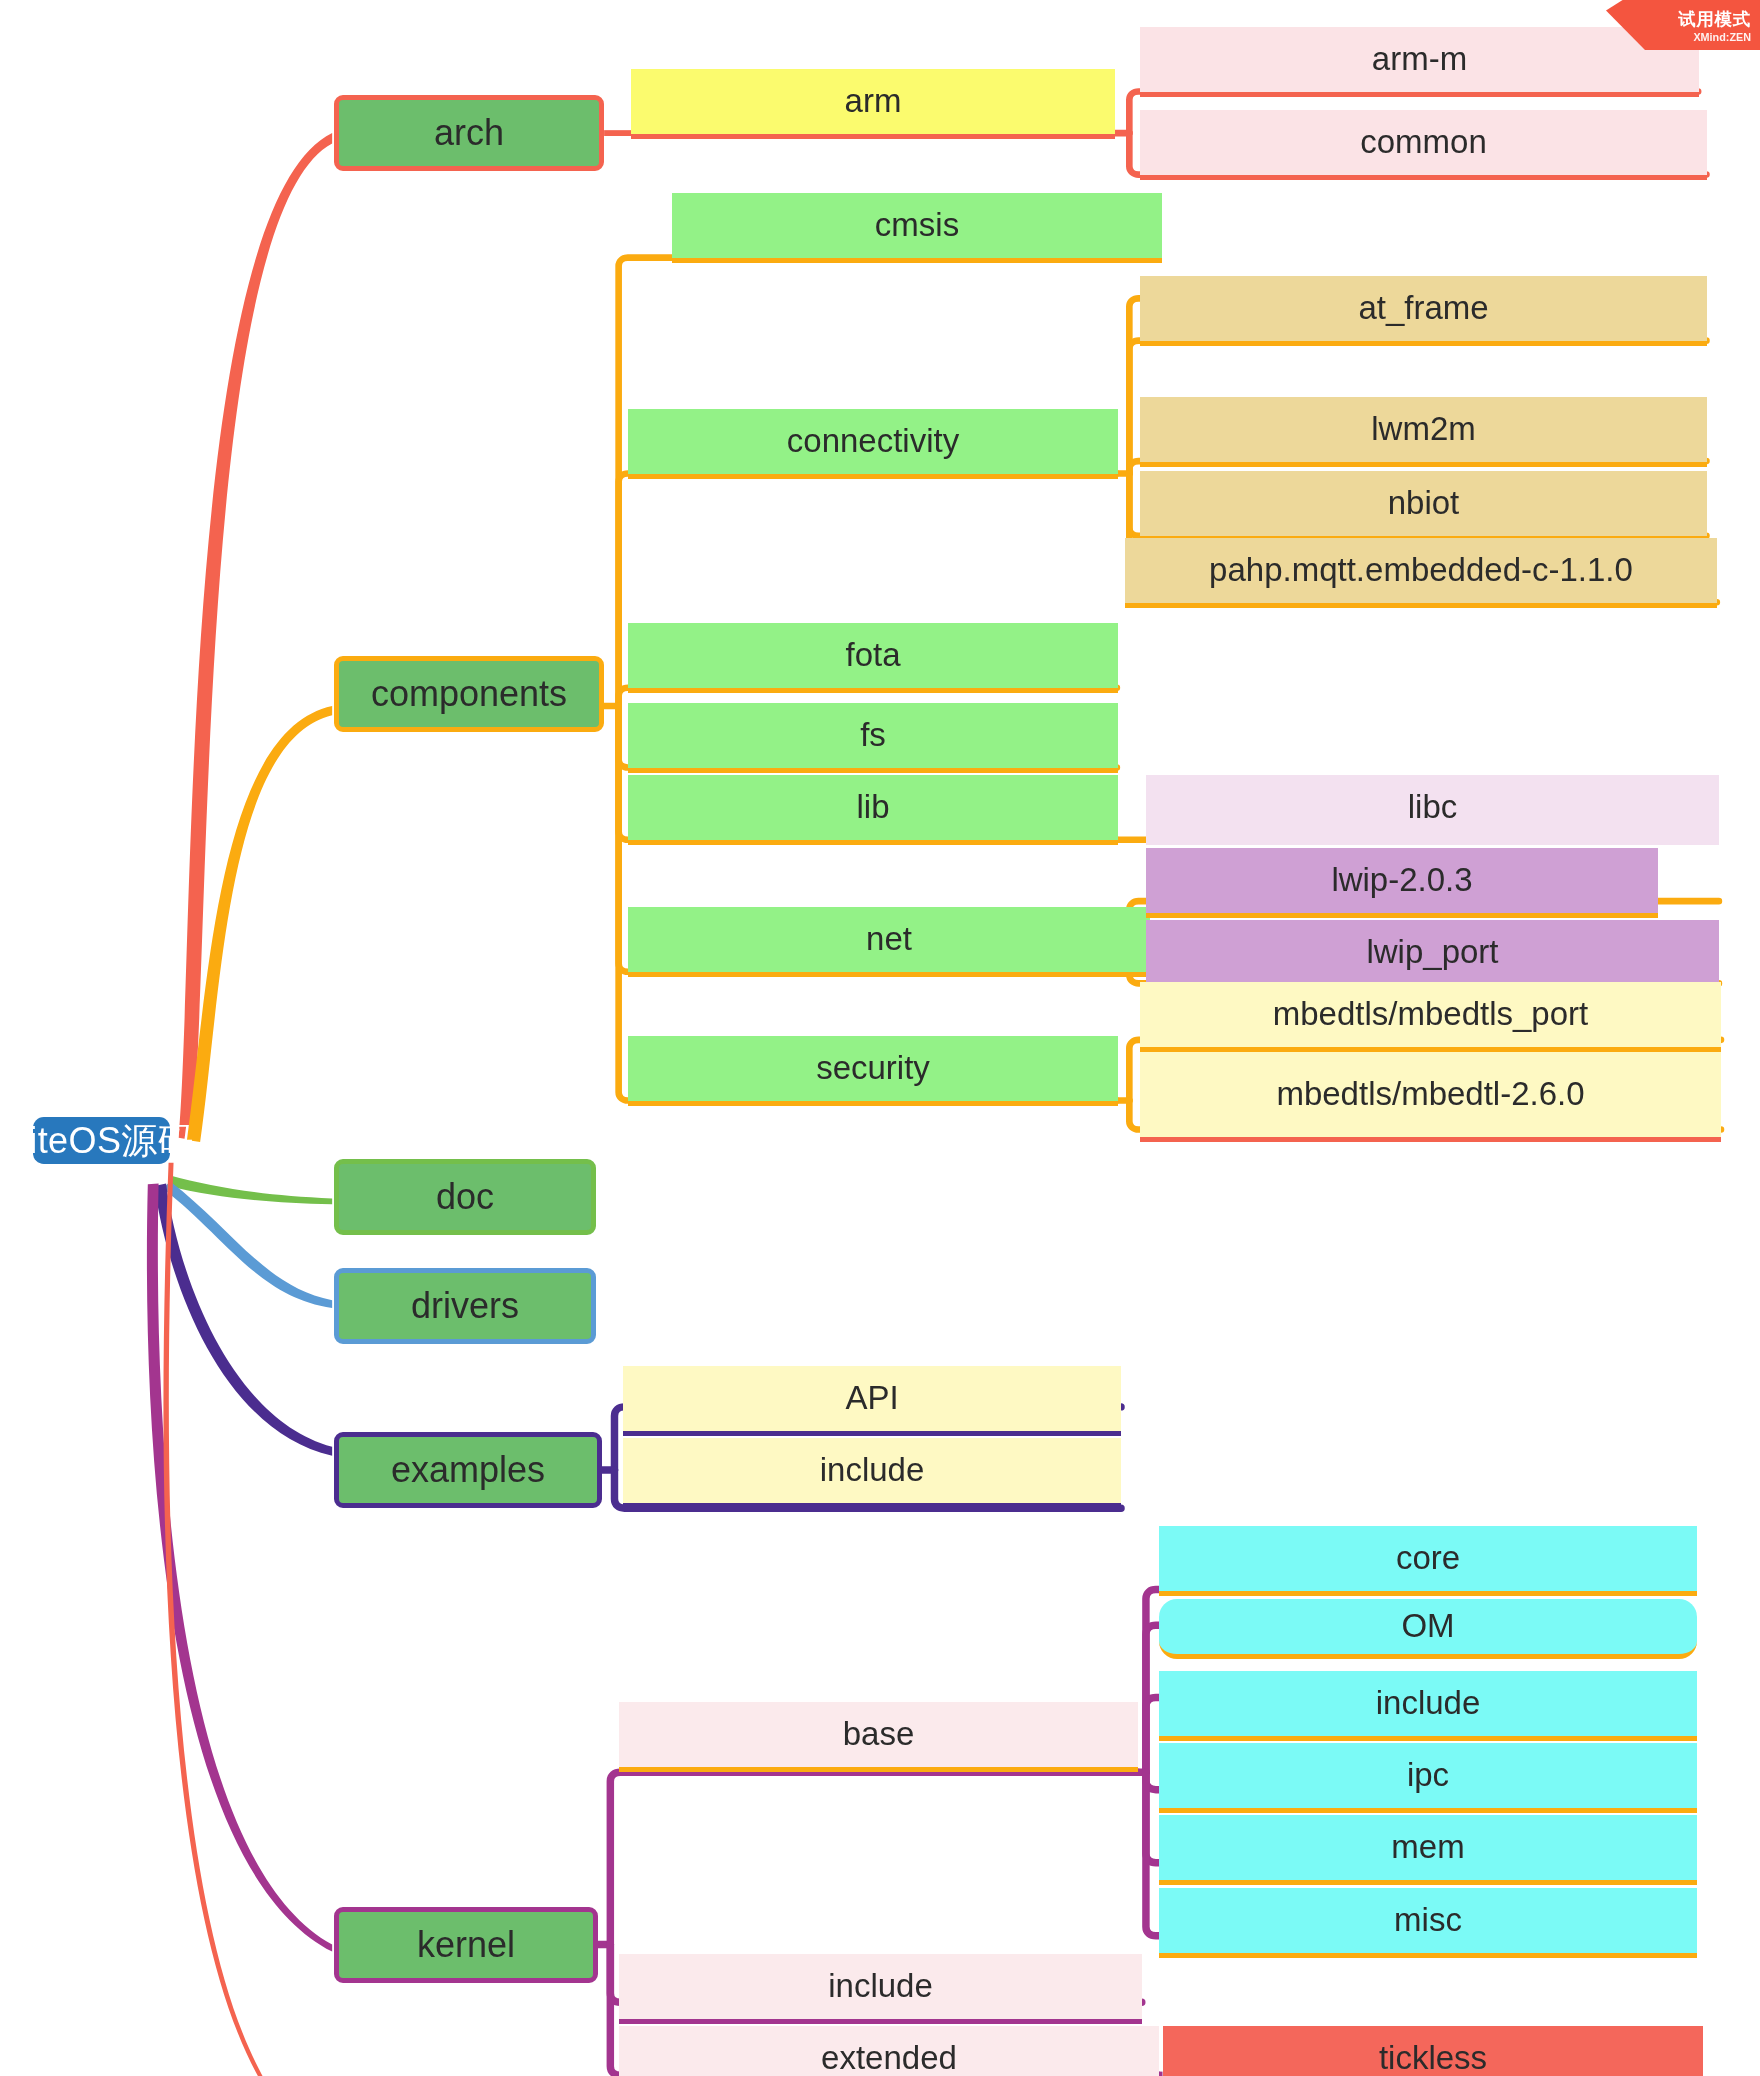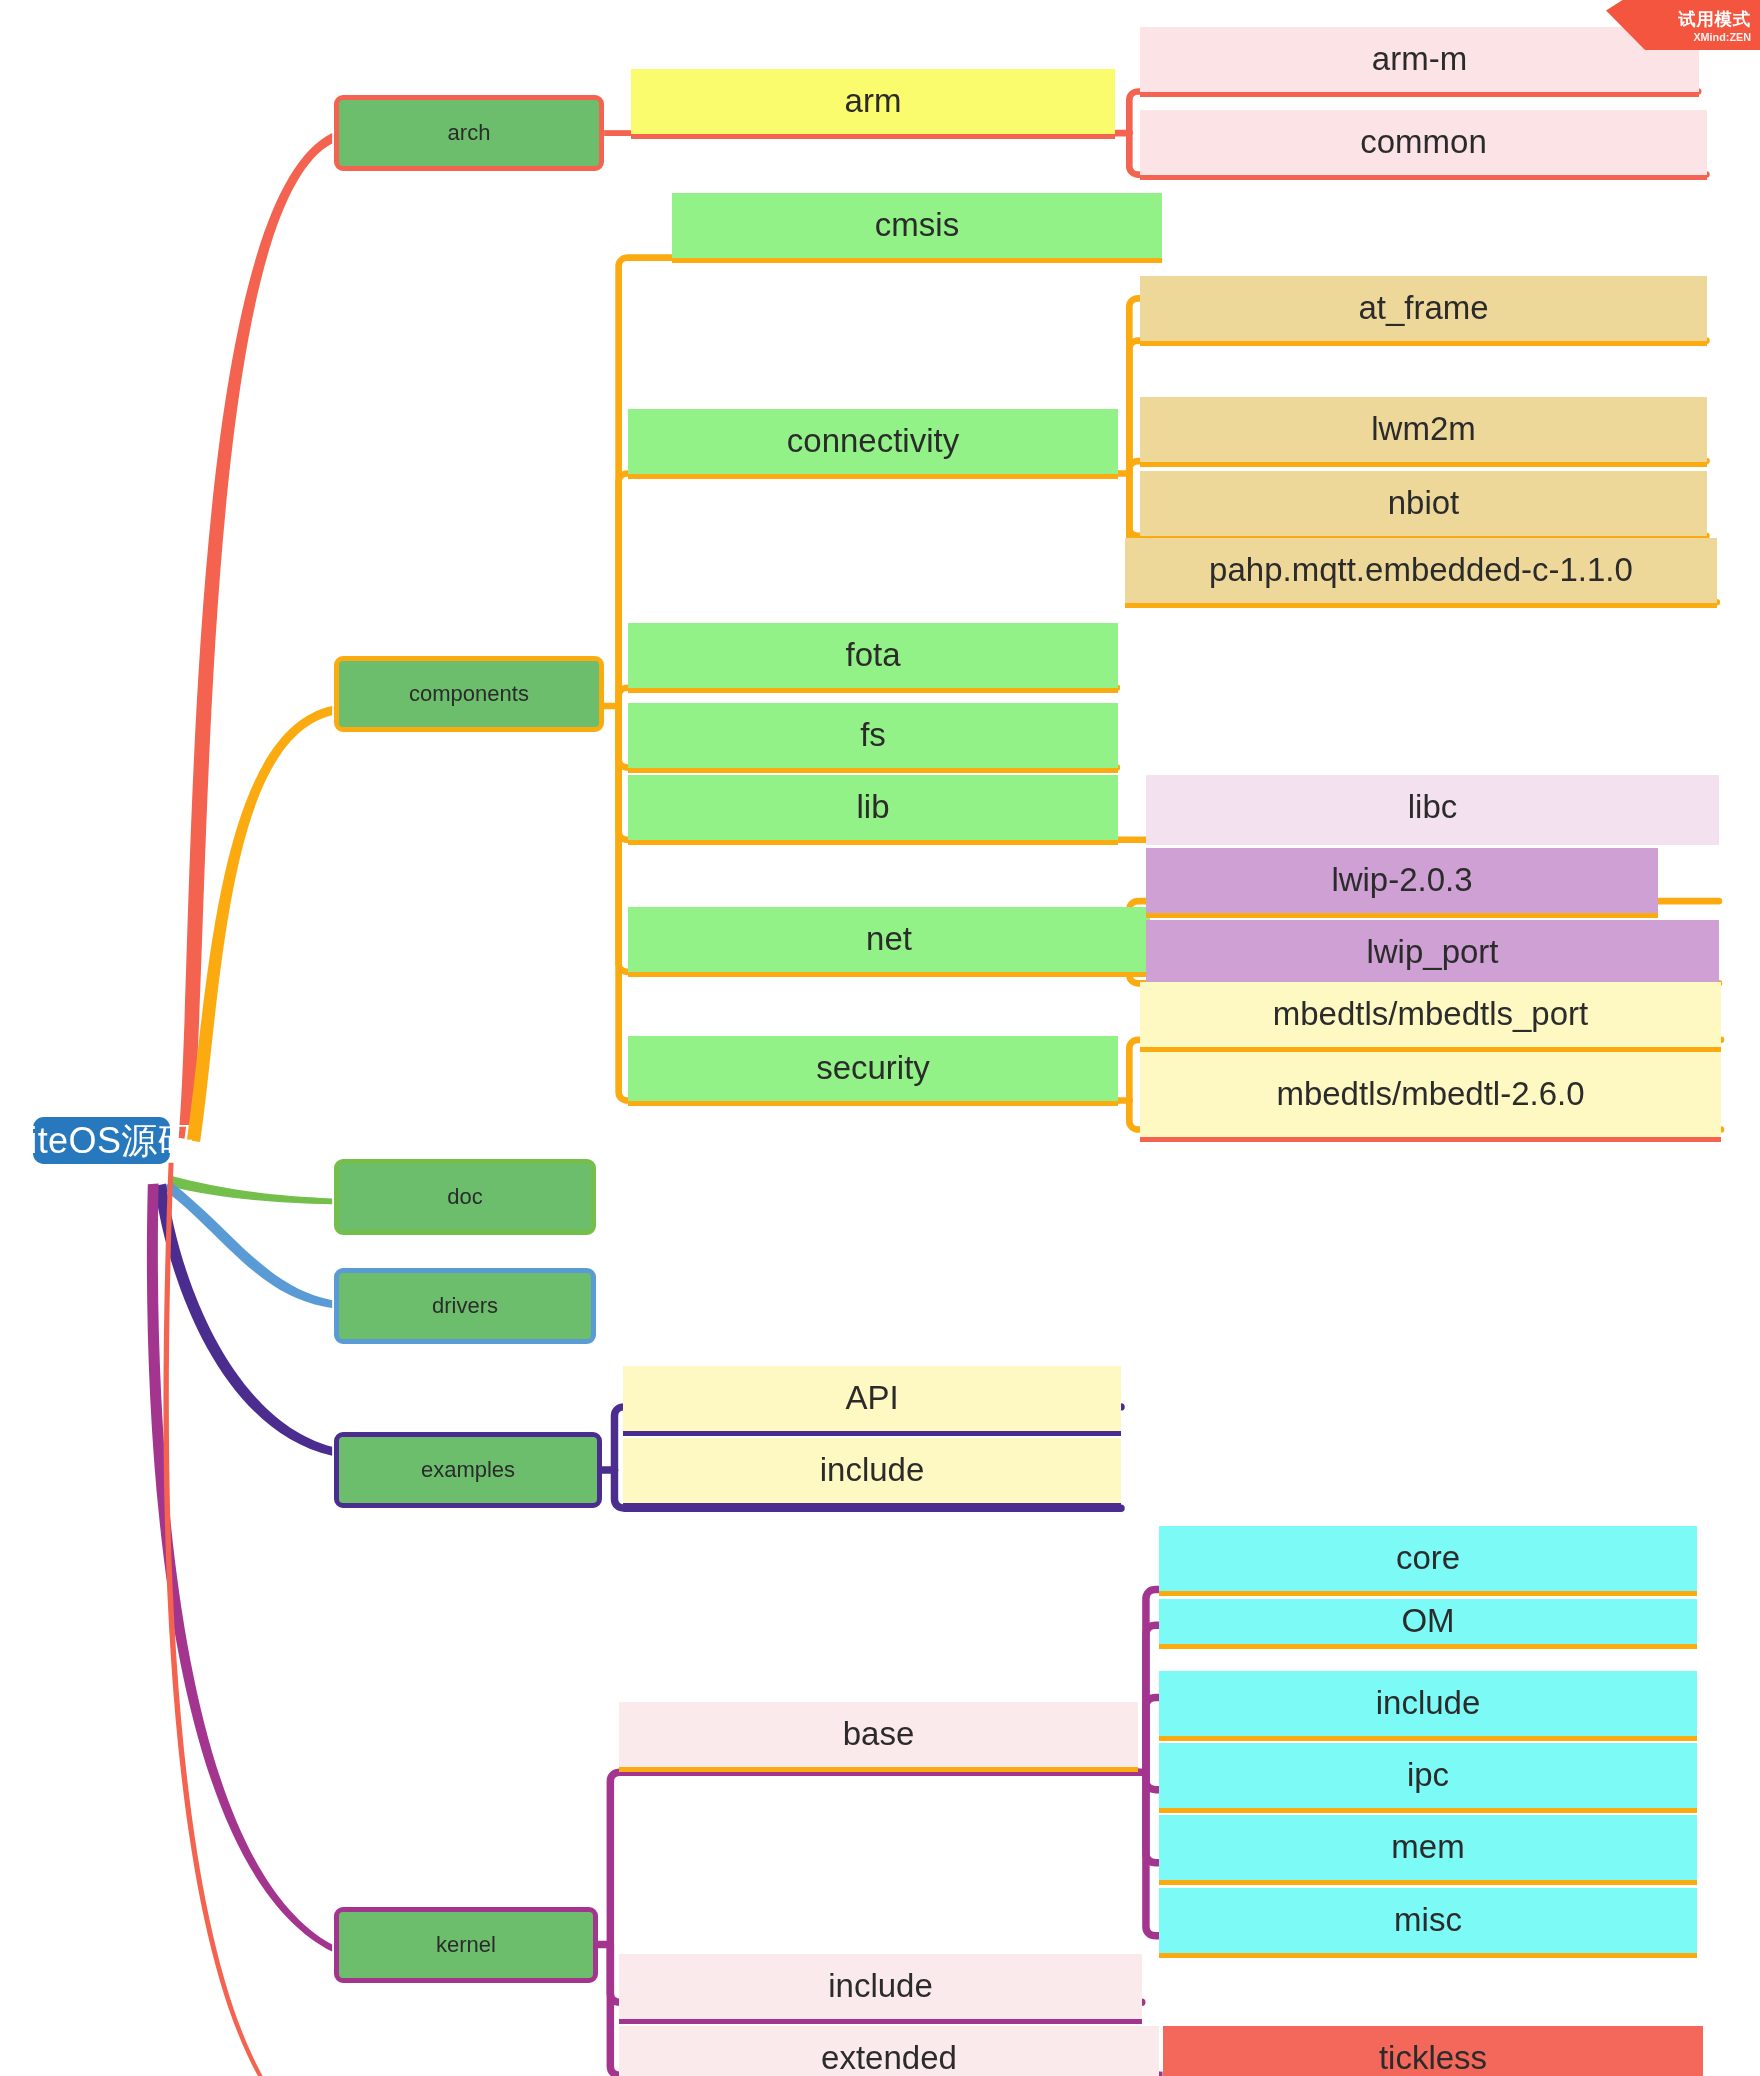--- a/index.html
+++ b/index.html
@@ -20,21 +20,21 @@
   }
 
   
   .root{
     background:#2878bd;color:#ffffff;border-radius:10.8px;
     font-size:36px;letter-spacing:0.4px;
   }
 
   
   .l1{
-    background:#6cbe6c;border-radius:9px;font-size:22px;border:5.4px solid #f4634f;
+    background:#6cbe6c;border-radius:9px;font-size:36px;border:5.4px solid #f4634f;
   }
   .l1.b-red    {border-color:#f4634f;}
   .l1.b-orange {border-color:#fbab10;}
   .l1.b-green  {border-color:#74bf4b;}
   .l1.b-blue   {border-color:#5b9bd5;}
   .l1.b-indigo {border-color:#4b2d8f;}
   .l1.b-purple {border-color:#a3358f;}
 
   
   .flat{font-size:33px;border-bottom:5.8px solid transparent;}
@@ -270,21 +270,21 @@
   <div class="node flat f-rose u-purple" style="left:619px;top:1954px;width:523px;height:70px;">
     <span>include</span>
   </div>
   <div class="node flat f-rose u-purple" style="left:619px;top:2026px;width:540px;height:70px;">
     <span>extended</span>
   </div>
 
   <div class="node flat f-cyan u-orange" style="left:1159px;top:1526px;width:538px;height:70px;">
     <span>core</span>
   </div>
-  <div class="node flat f-cyan u-orange" style="left:1159px;top:1599px;width:538px;height:50px;">
+  <div class="node flat f-cyan u-orange" style="left:1159px;top:1599px;width:538px;height:60px;border-radius:18px;">
     <span>OM</span>
   </div>
   <div class="node flat f-cyan u-orange" style="left:1159px;top:1671px;width:538px;height:70px;">
     <span>include</span>
   </div>
   <div class="node flat f-cyan u-orange" style="left:1159px;top:1743px;width:538px;height:70px;">
     <span>ipc</span>
   </div>
   <div class="node flat f-cyan u-orange" style="left:1159px;top:1815px;width:538px;height:70px;">
     <span>mem</span>

